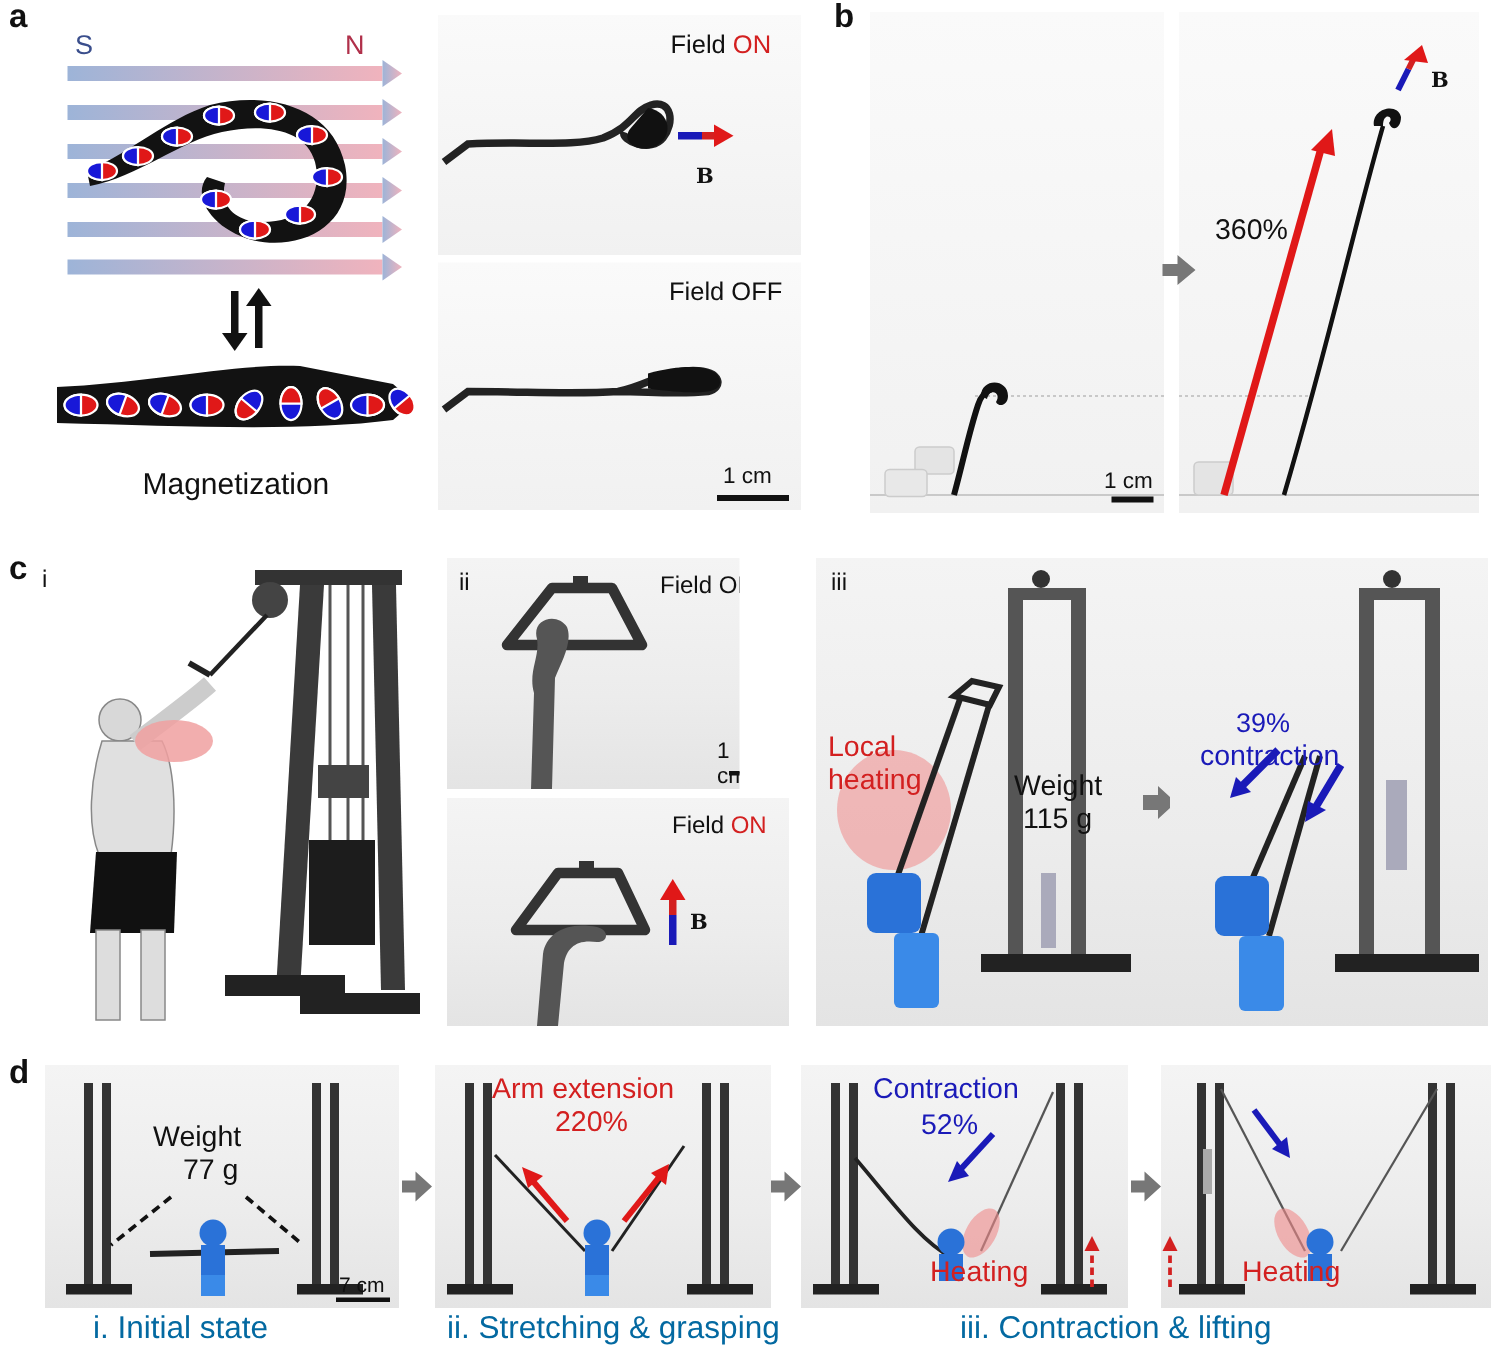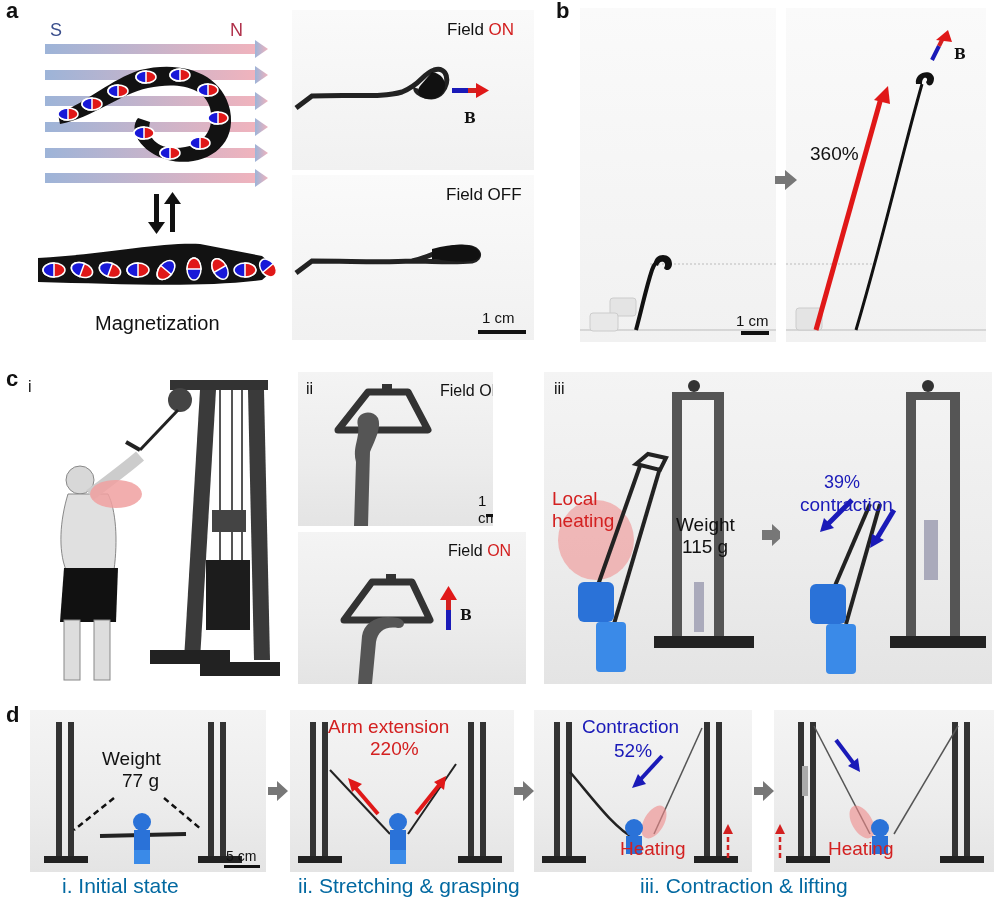--- a/index.html
+++ b/index.html
@@ -307,21 +307,21 @@
     <rect x="168" y="146" width="44" height="7" fill="#222"></rect>
     <line x1="84" y1="88" x2="44" y2="120" stroke="#111" stroke-width="2.5" stroke-dasharray="6,4"></line>
     <line x1="134" y1="88" x2="172" y2="120" stroke="#111" stroke-width="2.5" stroke-dasharray="6,4"></line>
     <line x1="70" y1="126" x2="156" y2="124" stroke="#222" stroke-width="4"></line>
     <circle cx="112" cy="112" r="9" fill="#2a72d8"></circle>
     <rect x="104" y="120" width="16" height="20" fill="#2a72d8"></rect>
     <rect x="104" y="140" width="16" height="14" fill="#3a8ae8"></rect>
   </svg>
   <span class="lbl" style="left:72px;top:38px;font-size:19px;">Weight</span>
   <span class="lbl" style="left:92px;top:60px;font-size:19px;">77 g</span>
-  <span class="sub" style="left:196px;top:138px;font-size:14px;">5 cm</span>
+  <span class="sub" style="left:196px;top:138px;font-size:14px;">7 cm</span>
   <div class="scalebar" style="left:194px;top:155px;width:36px;height:3px;"></div>
 </div>
 <svg style="left:266px;top:779px;" width="24" height="24">
   <polygon points="2,8 11,8 11,2 22,12 11,22 11,16 2,16" fill="#777"></polygon>
 </svg>
 
 <div class="photo" style="left:290px;top:710px;width:224px;height:162px;">
   <svg width="224" height="162">
     <rect x="20" y="12" width="6" height="136" fill="#333"></rect>
       <rect x="32" y="12" width="6" height="136" fill="#333"></rect>

